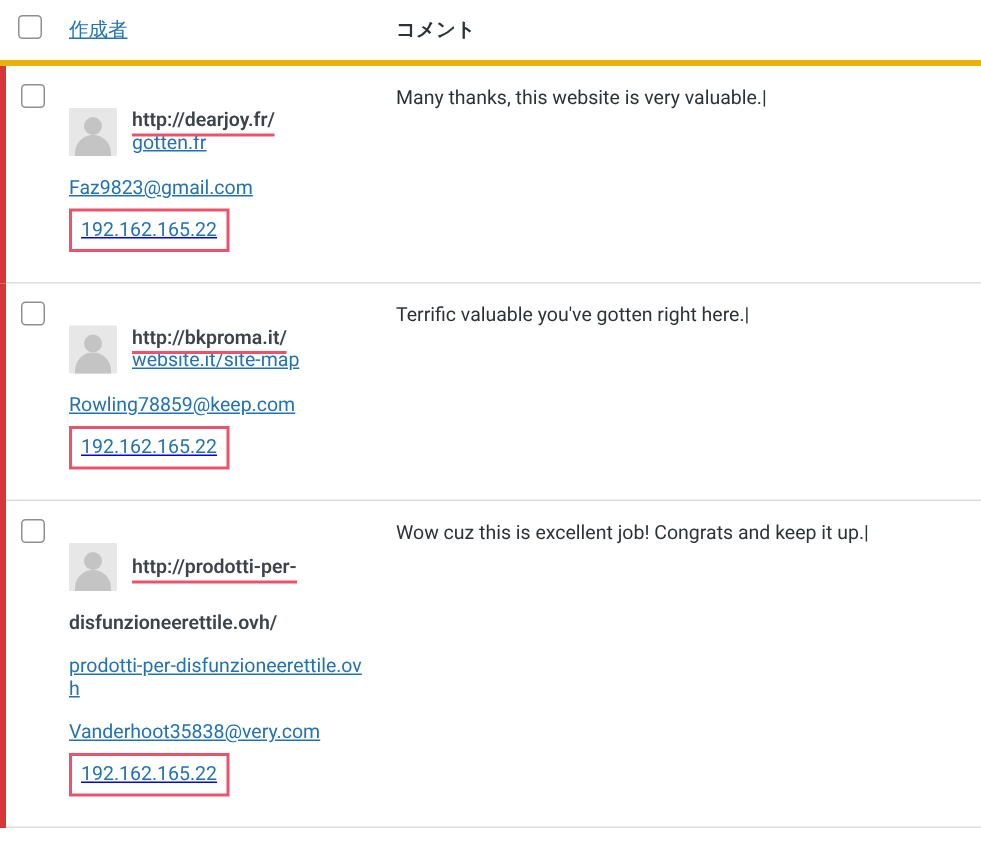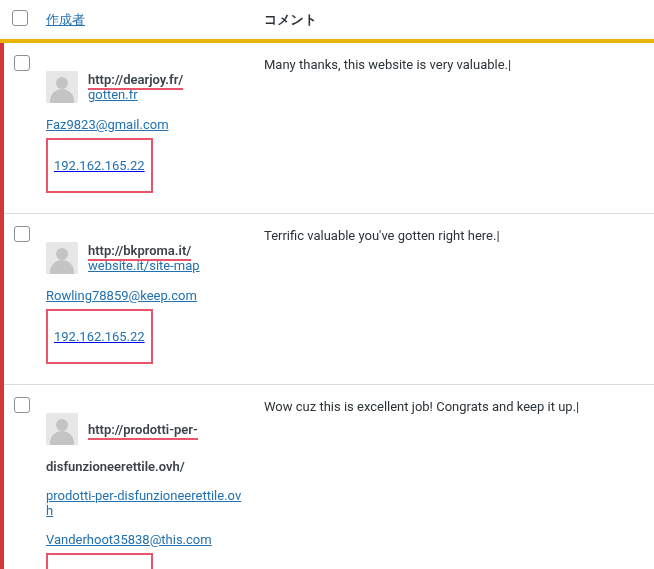--- a/index.html
+++ b/index.html
@@ -49,21 +49,21 @@
   .author-info { display: flex; flex-direction: column; }
   .author-name {
     font-weight: 600; color: #3c434a; word-break: break-all;
     position: relative; display: inline;
   }
   .underline-red { border-bottom: 2px solid #e9546b; padding-bottom: 1px; }
   .author-link { color: #2271b1; word-break: break-all; }
   .author-email { color: #2271b1; word-break: break-all; margin-top: 2px; }
   .ip-wrap { margin-top: 6px; display: inline-block; }
   .ip-box {
-    border: 2px solid #e9546b; padding: 18px 6px; display: inline-block;
+    border: 2px solid #e9546b; padding: 5px 6px; display: inline-block;
   }
   .ip-box span { color: #2271b1; }
   .below-avatar { margin-top: 14px; }
   .comment-text { color: #2c3338; line-height: 1.5; }
 </style>
 </head>
 <body>
 
 <table class="table">
   <thead>
@@ -140,21 +140,21 @@
             <span class="author-name"><span class="underline-red">http://prodotti-per-</span></span>
           </div>
         </div>
         <div class="below-avatar">
           <span class="author-name" style="font-weight:600">disfunzioneerettile.ovh/</span>
         </div>
         <div class="below-avatar">
           <a href="#" class="author-link">prodotti-per-disfunzioneerettile.ovh</a>
         </div>
         <div class="below-avatar">
-          <a href="#" class="author-email">Vanderhoot35838@this.com</a>
+          <a href="#" class="author-email">Vanderhoot35838@very.com</a>
         </div>
         <div class="ip-wrap">
           <span class="ip-box"><a href="#"><span>192.162.165.22</span></a></span>
         </div>
       </td>
       <td class="col-comment">
         <div class="comment-text">Wow cuz this is excellent job! Congrats and keep it up.|</div>
       </td>
     </tr>
   </tbody>

